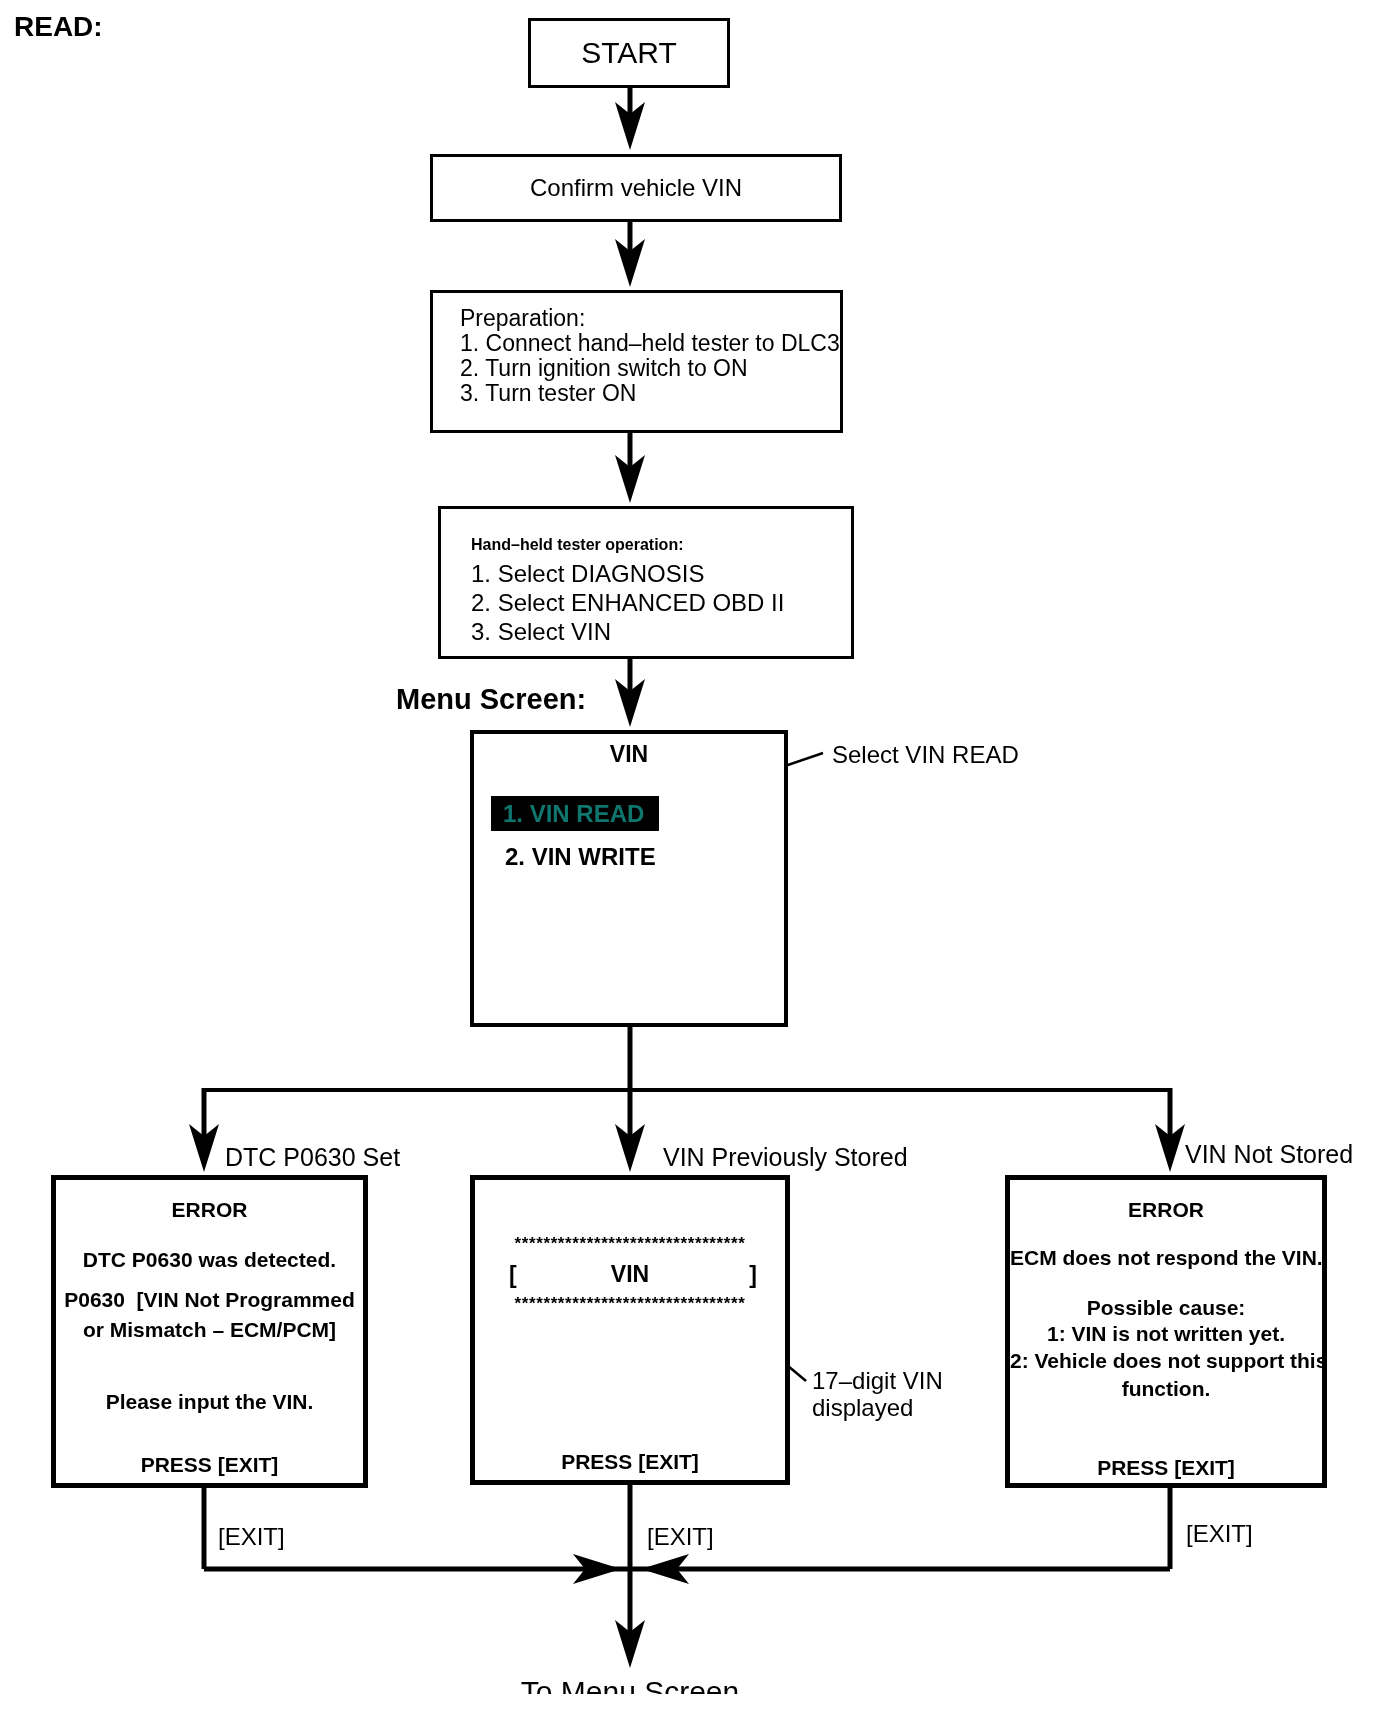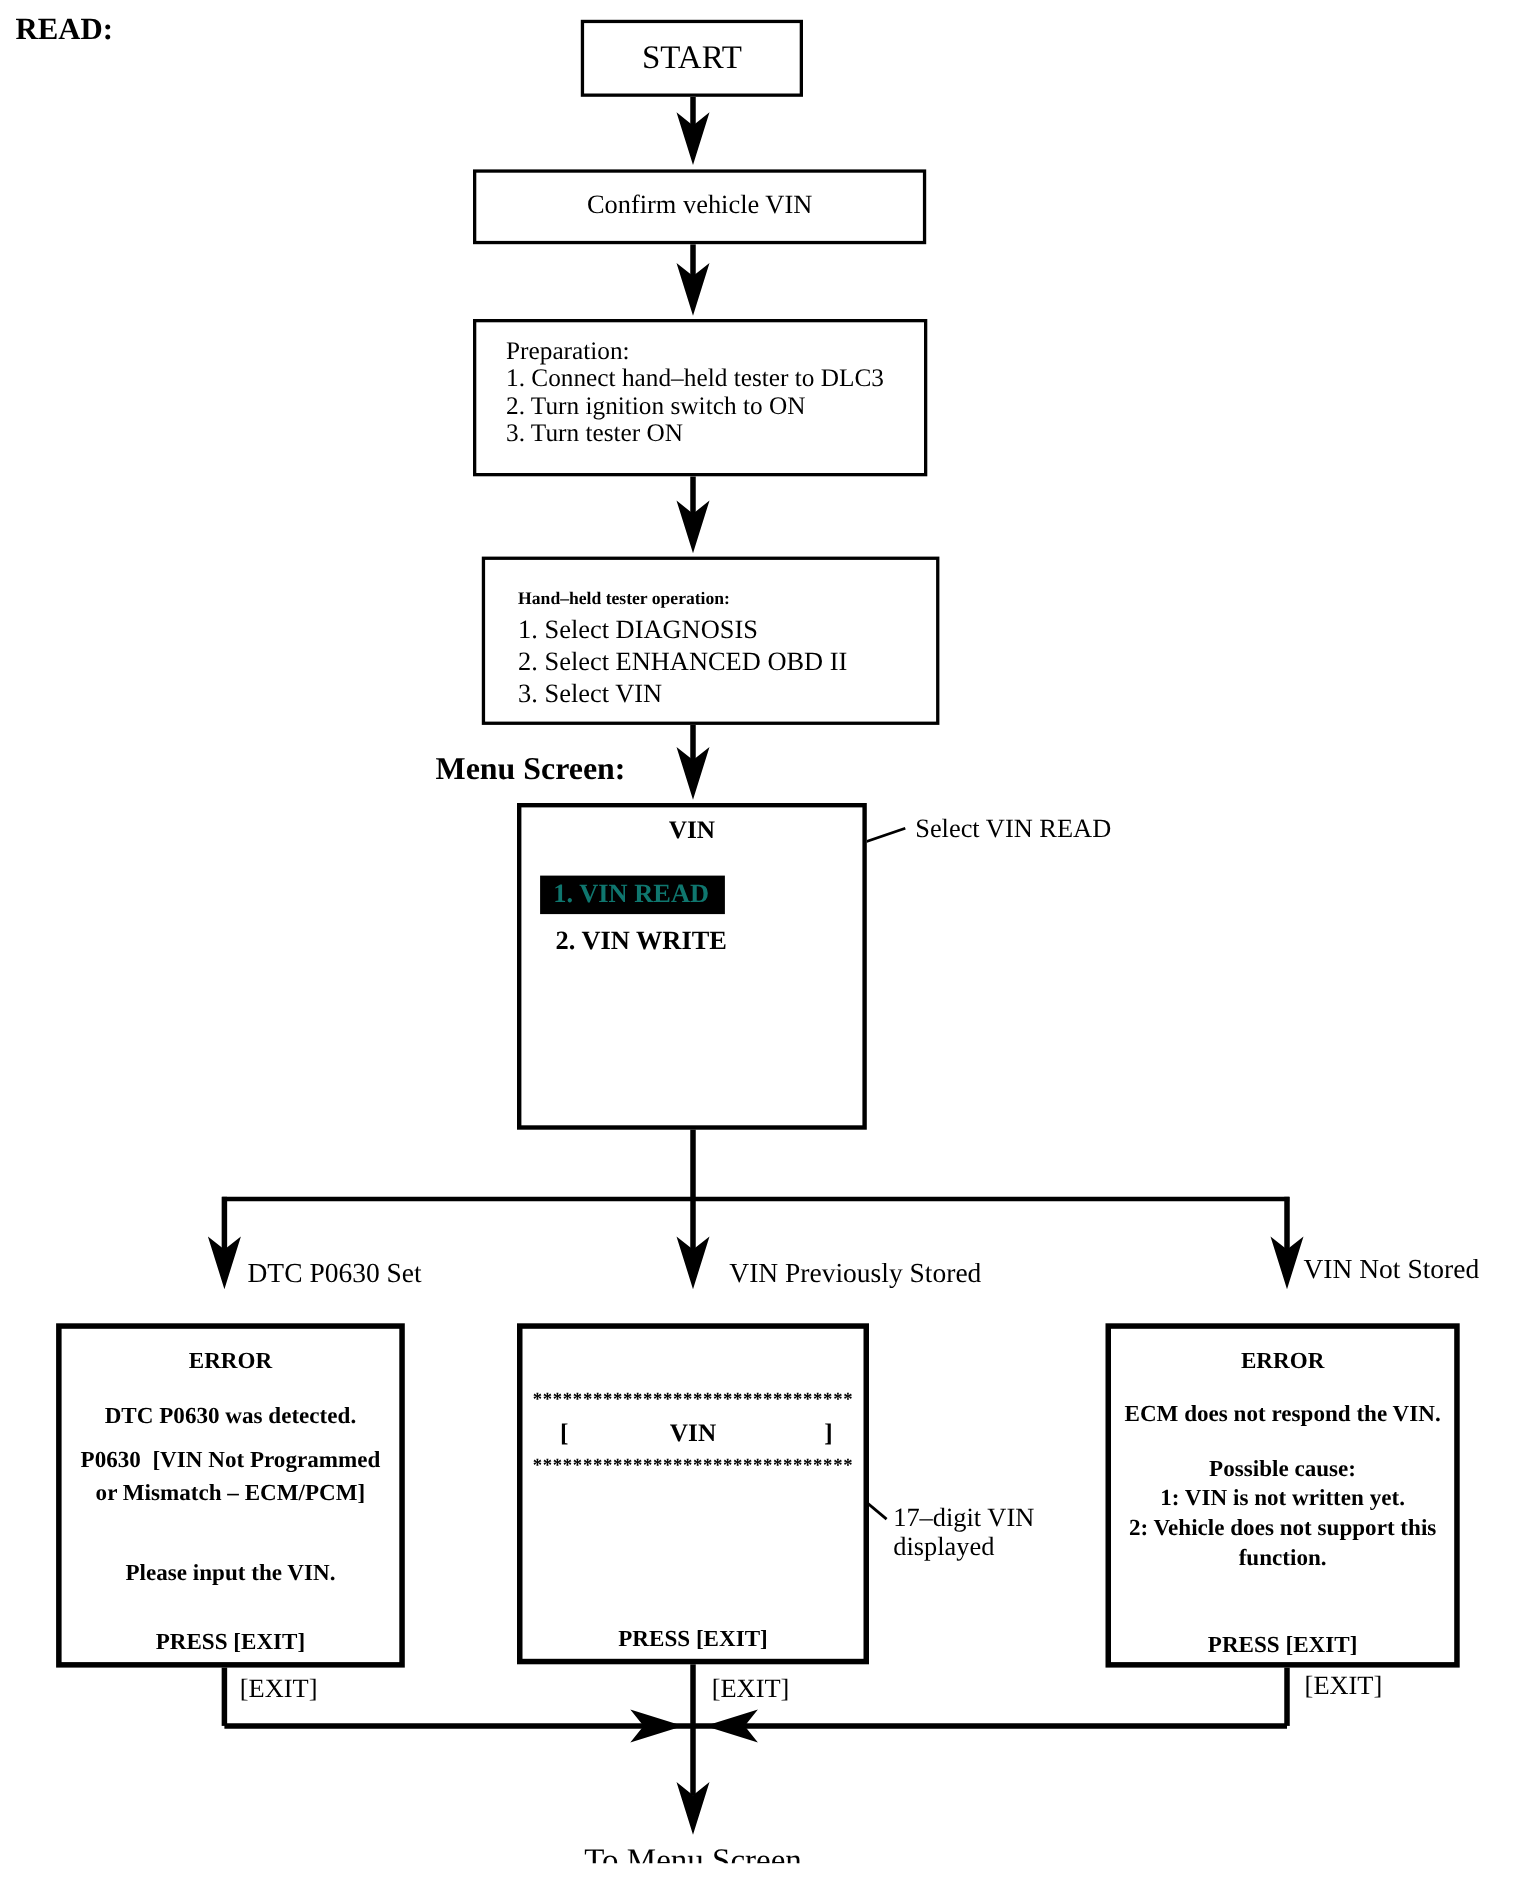--- a/index.html
+++ b/index.html
@@ -1,21 +1,21 @@
 <!DOCTYPE html>
 <html><head>
 <meta charset="utf-8">
 <style>
   html,body{margin:0;padding:0;background:#fff;}
   .canvas{position:relative;width:1392px;height:1694px;background:#fff;
-          font-family:Liberation Serif, serif;color:#000;overflow:hidden;}
+          font-family:Liberation Sans, sans-serif;color:#000;overflow:hidden;}
   svg.wires{position:absolute;left:0;top:0;z-index:1;}
   .abs{position:absolute;z-index:2;}
   .box{position:absolute;z-index:2;background:#fff;border:3px solid #000;box-sizing:border-box;}
-  .box.thick{border-width:5px;margin-top:28px;}
+  .box.thick{border-width:5px;}
   .box.menu{border-width:4px;}
   .center{display:flex;align-items:center;justify-content:center;text-align:center;}
   .lbl{line-height:1.08;white-space:pre;}
   .b{font-weight:bold;}
   .cline{position:absolute;left:0;right:0;text-align:center;white-space:pre;line-height:1.1;}
   .ast{font-weight:bold;font-size:17px;letter-spacing:0.6px;}
   .screenline{font-weight:bold;font-size:21px;}
 </style>
 </head>
 <body>

